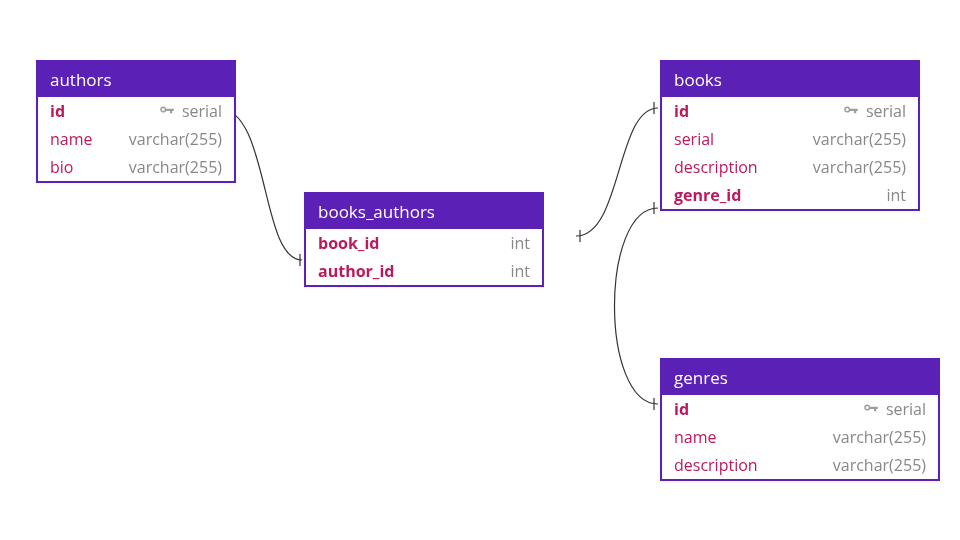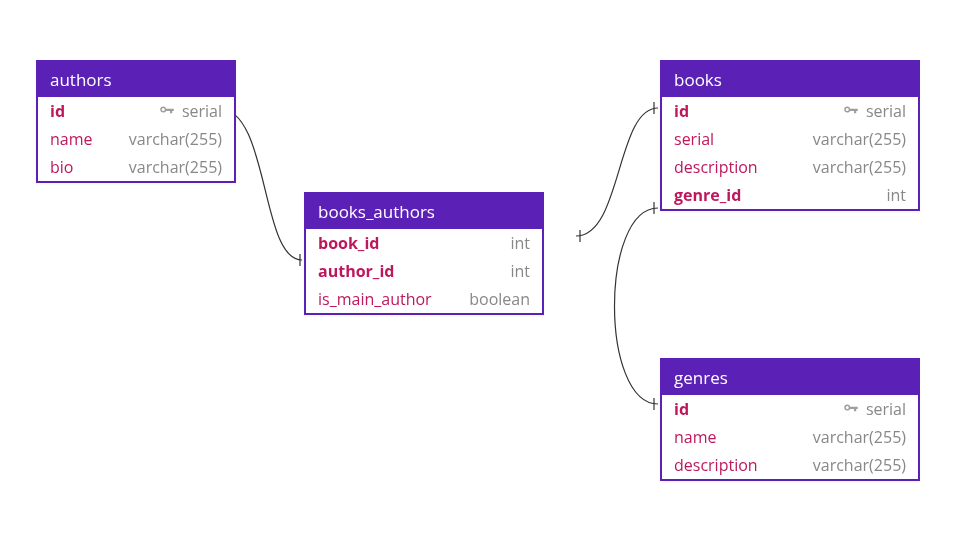--- a/index.html
+++ b/index.html
@@ -117,25 +117,20 @@
     <div class="row">
       <span class="colname bold">book_id</span>
       <span class="spacer"></span>
       <span class="coltype">int</span>
     </div>
     <div class="row">
       <span class="colname bold">author_id</span>
       <span class="spacer"></span>
       <span class="coltype">int</span>
     </div>
-    <div class="row">
-      <span class="colname">is_main_author</span>
-      <span class="spacer"></span>
-      <span class="coltype">boolean</span>
-    </div>
   </div>
 </div>
 
 <div class="table" style="left:660px; top:60px; width:260px;">
   <div class="table-head">books</div>
   <div class="table-body">
     <div class="row">
       <span class="colname bold">id</span>
       <span class="spacer"></span>
       <span class="key">
@@ -156,21 +151,21 @@
       <span class="coltype">varchar(255)</span>
     </div>
     <div class="row">
       <span class="colname bold">genre_id</span>
       <span class="spacer"></span>
       <span class="coltype">int</span>
     </div>
   </div>
 </div>
 
-<div class="table" style="left:660px; top:358px; width:260px;">
+<div class="table" style="left:660px; top:358px; width:280px;">
   <div class="table-head">genres</div>
   <div class="table-body">
     <div class="row">
       <span class="colname bold">id</span>
       <span class="spacer"></span>
       <span class="key">
         <svg width="18" height="18" viewBox="0 0 24 24">
             <path fill="#9e9e9e" d="M7 14a4 4 0 1 1 3.87-5H21v3h-2v3h-3v-3h-5.13A4 4 0 0 1 7 14zm0-2a2 2 0 1 0 0-4 2 2 0 0 0 0 4z"></path>
           </svg>
       </span>

